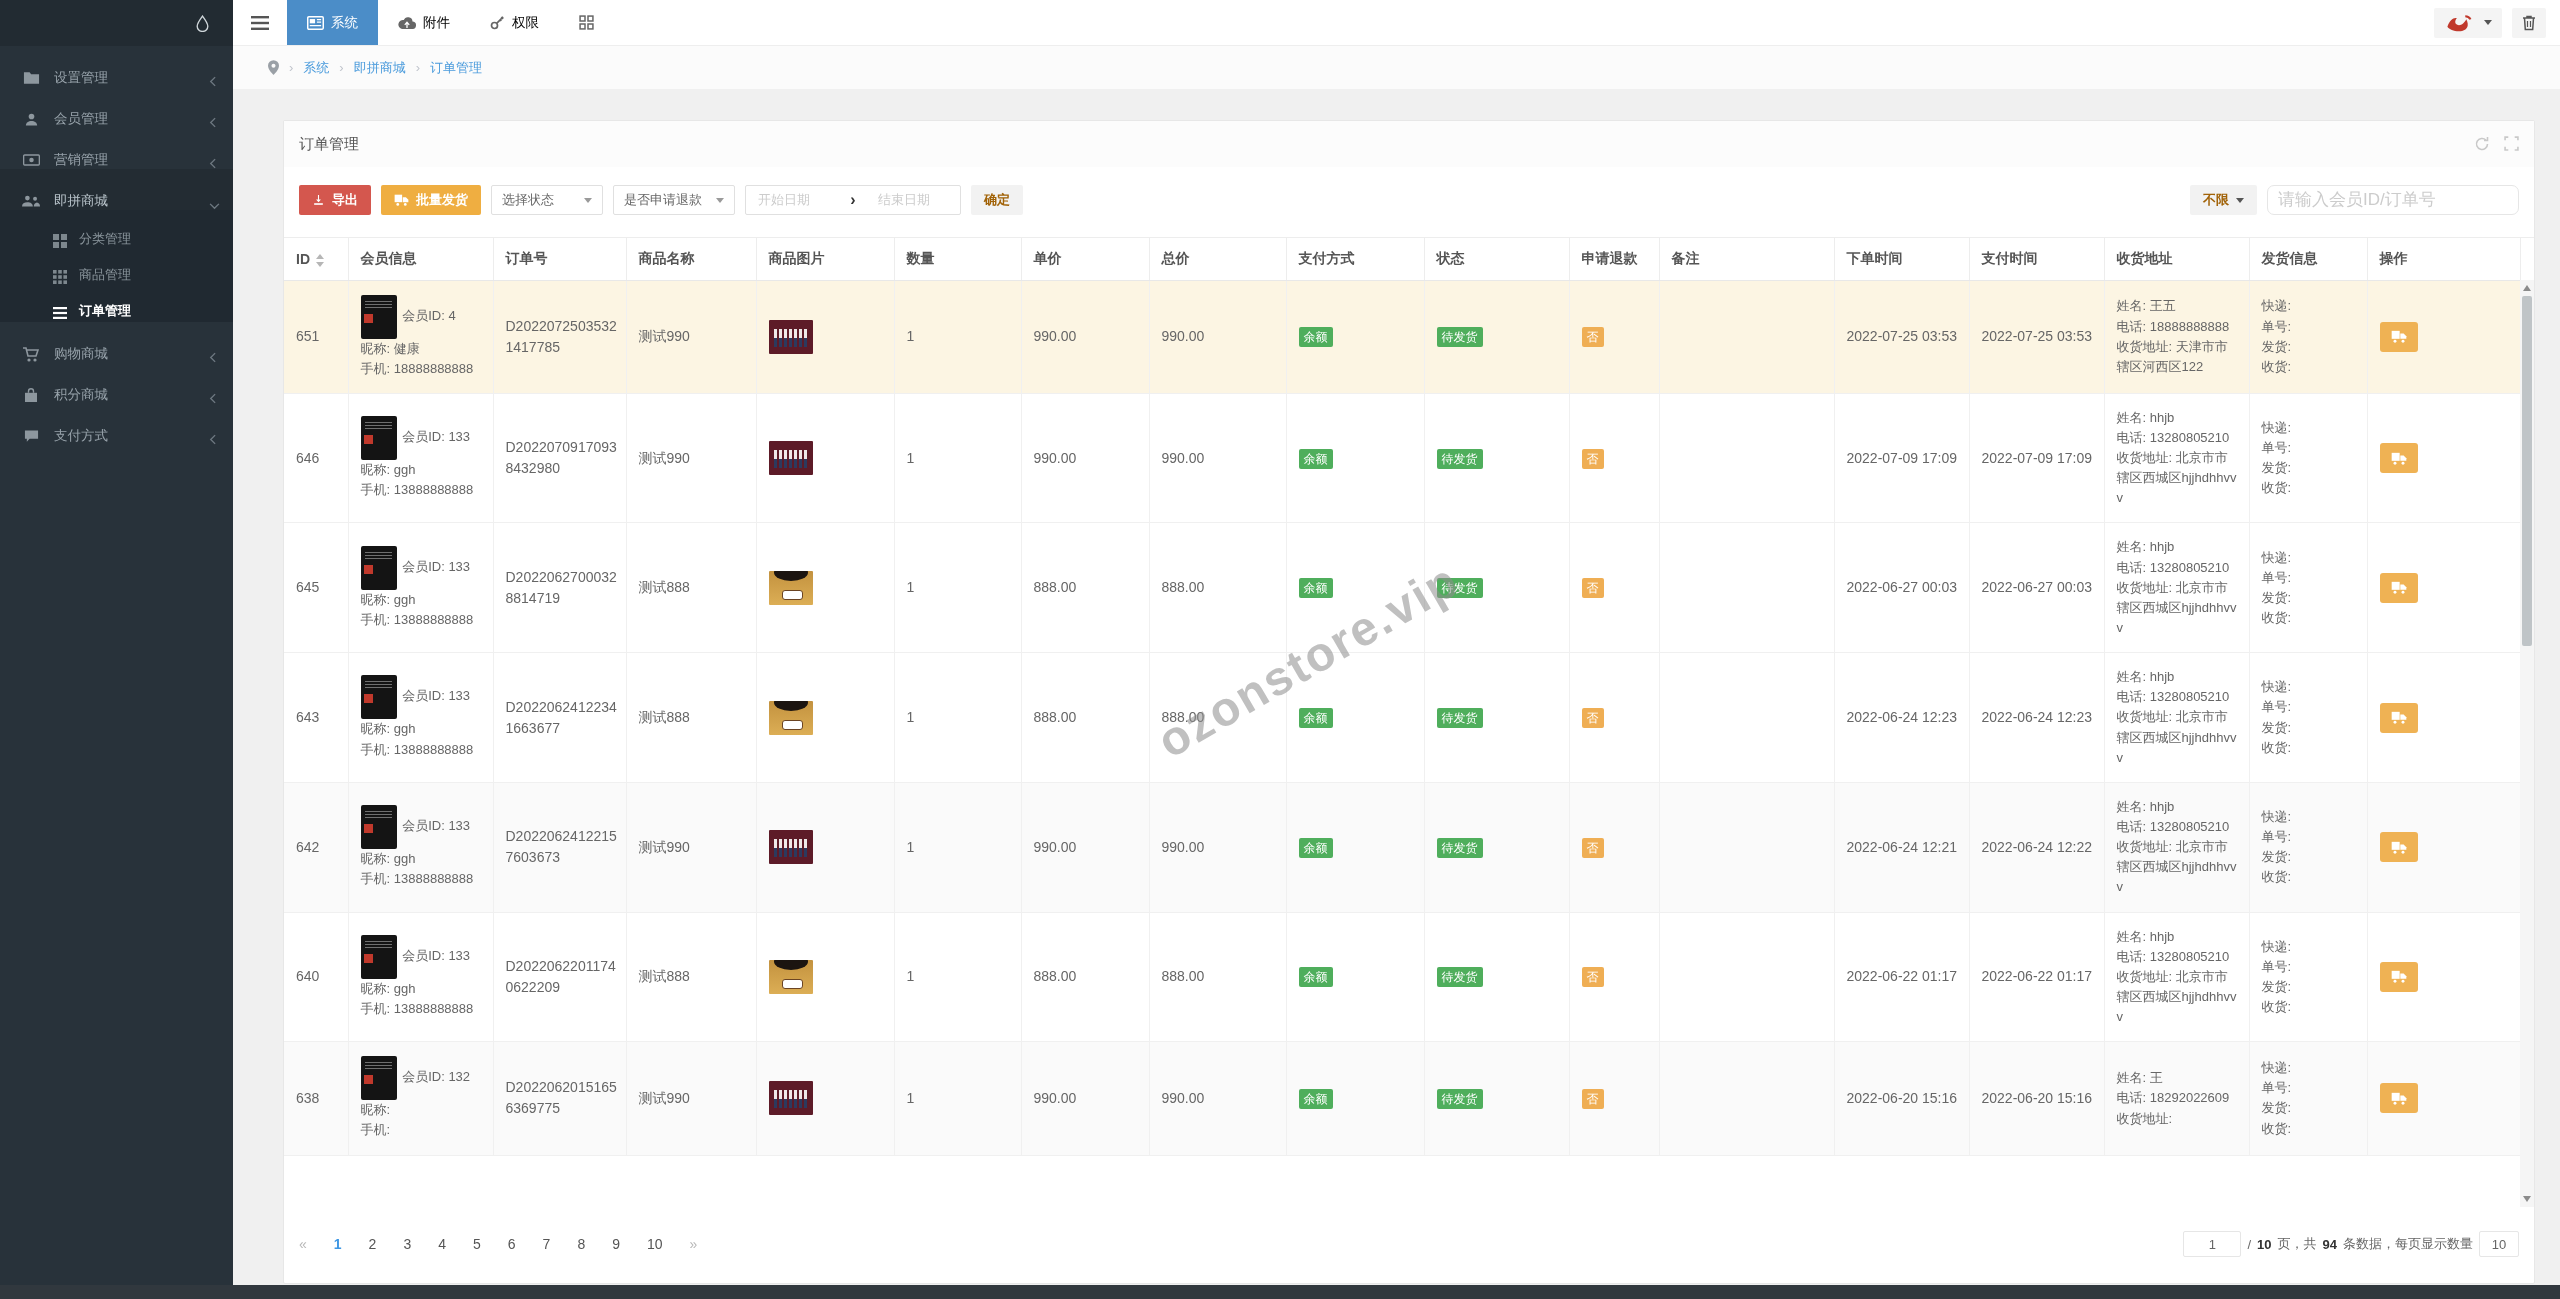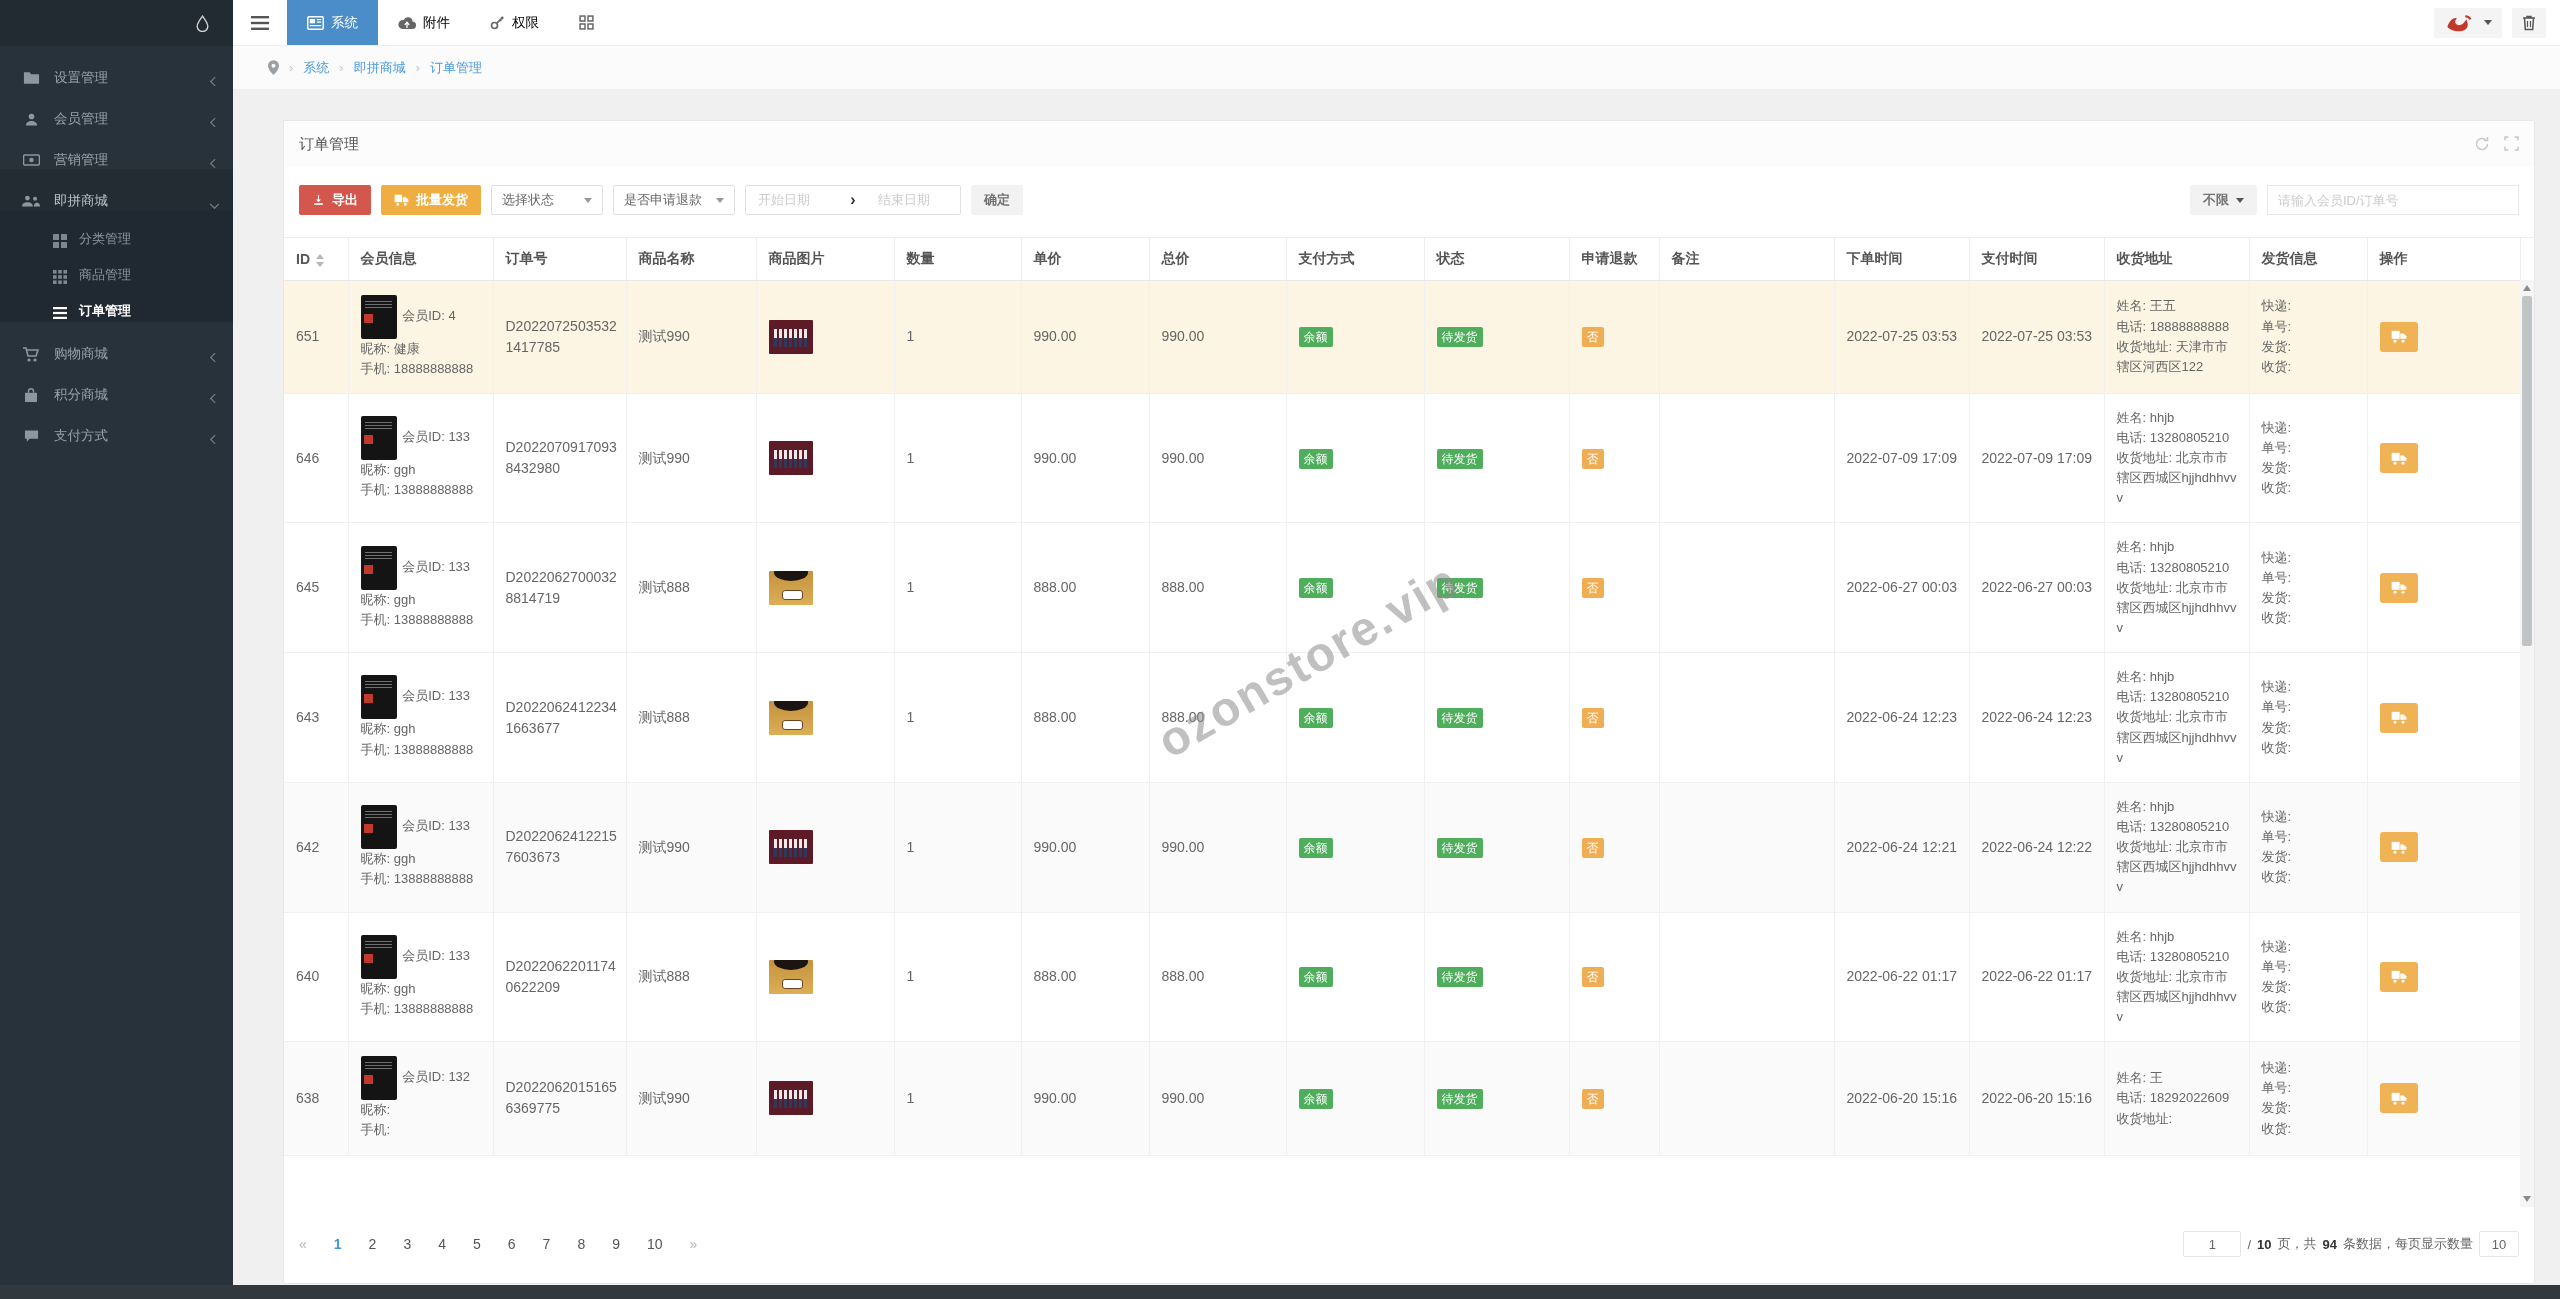--- a/index.html
+++ b/index.html
@@ -43,28 +43,28 @@
   .panel-header{height:46px;display:flex;align-items:center;justify-content:space-between;padding:0 15px;background:#fcfcfc}
   .panel-title{font-size:15px;color:#555}
   .panel-tools{display:flex;gap:14px;color:#c9c9c9}
   .panel-tools span{cursor:pointer}
 
   
   .toolbar{display:flex;align-items:center;gap:10px;padding:18px 15px 22px}
   .btn{height:30px;display:inline-flex;align-items:center;gap:7px;padding:0 13px;border:none;border-radius:2px;font-size:13px;font-weight:bold;color:#fff;cursor:pointer}
   .btn-red{background:#d4574e}
   .btn-orange{background:#efae41}
-  .btn-plain{background:#f2f2f2;color:#737373}
+  .btn-plain{background:#f2f2f2;color:#a16207}
   .sel{height:30px;min-width:112px;background:#fff;border:1px solid #e0e0e0;border-radius:2px;display:inline-flex;align-items:center;justify-content:space-between;gap:14px;padding:0 10px;font-size:13px;color:#666;cursor:pointer}
   .sel .caret{color:#9a9a9a}
   .date-group{height:30px;display:inline-flex;align-items:center;background:#fff;border:1px solid #e0e0e0;border-radius:2px}
   .date-input{width:94px;padding:0 12px;font-size:13px;color:#ccc;cursor:text}
   .date-sep{width:26px;display:flex;justify-content:center;color:#333;font-weight:bold}
   .tb-spacer{flex:1}
-  .search-input{height:30px;width:252px;border:1px solid #e6e6e6;border-radius:0;padding:0 10px;font-size:13px;color:#666;outline:none}
+  .search-input{height:30px;width:252px;border:1px solid #e6e6e6;border-radius:7px;padding:0 10px;font-size:17px;color:#666;outline:none}
   .search-input::placeholder{color:#ccc}
 
   
   .table-wrap{position:relative;height:970px;overflow:hidden;border-top:1px solid #ededed}
   table{width:2236px;table-layout:fixed;border-collapse:collapse}
   th{height:42px;text-align:left;font-size:14px;color:#555;font-weight:bold;padding:0 8px 0 12px;border-right:1px solid #ededed;border-bottom:1px solid #e8e8e8;background:#fff;white-space:nowrap}
   td{vertical-align:middle;font-size:14px;color:#666;padding:14px 8px 14px 12px;border-right:1px solid #f0f0f0;border-bottom:1px solid #f0f0f0;word-break:break-all;line-height:1.5}
   tr.hl-yellow td{background:#fcf5e3}
   tr.hl-gray td{background:#fafafa}
   .c-small{font-size:13px}

